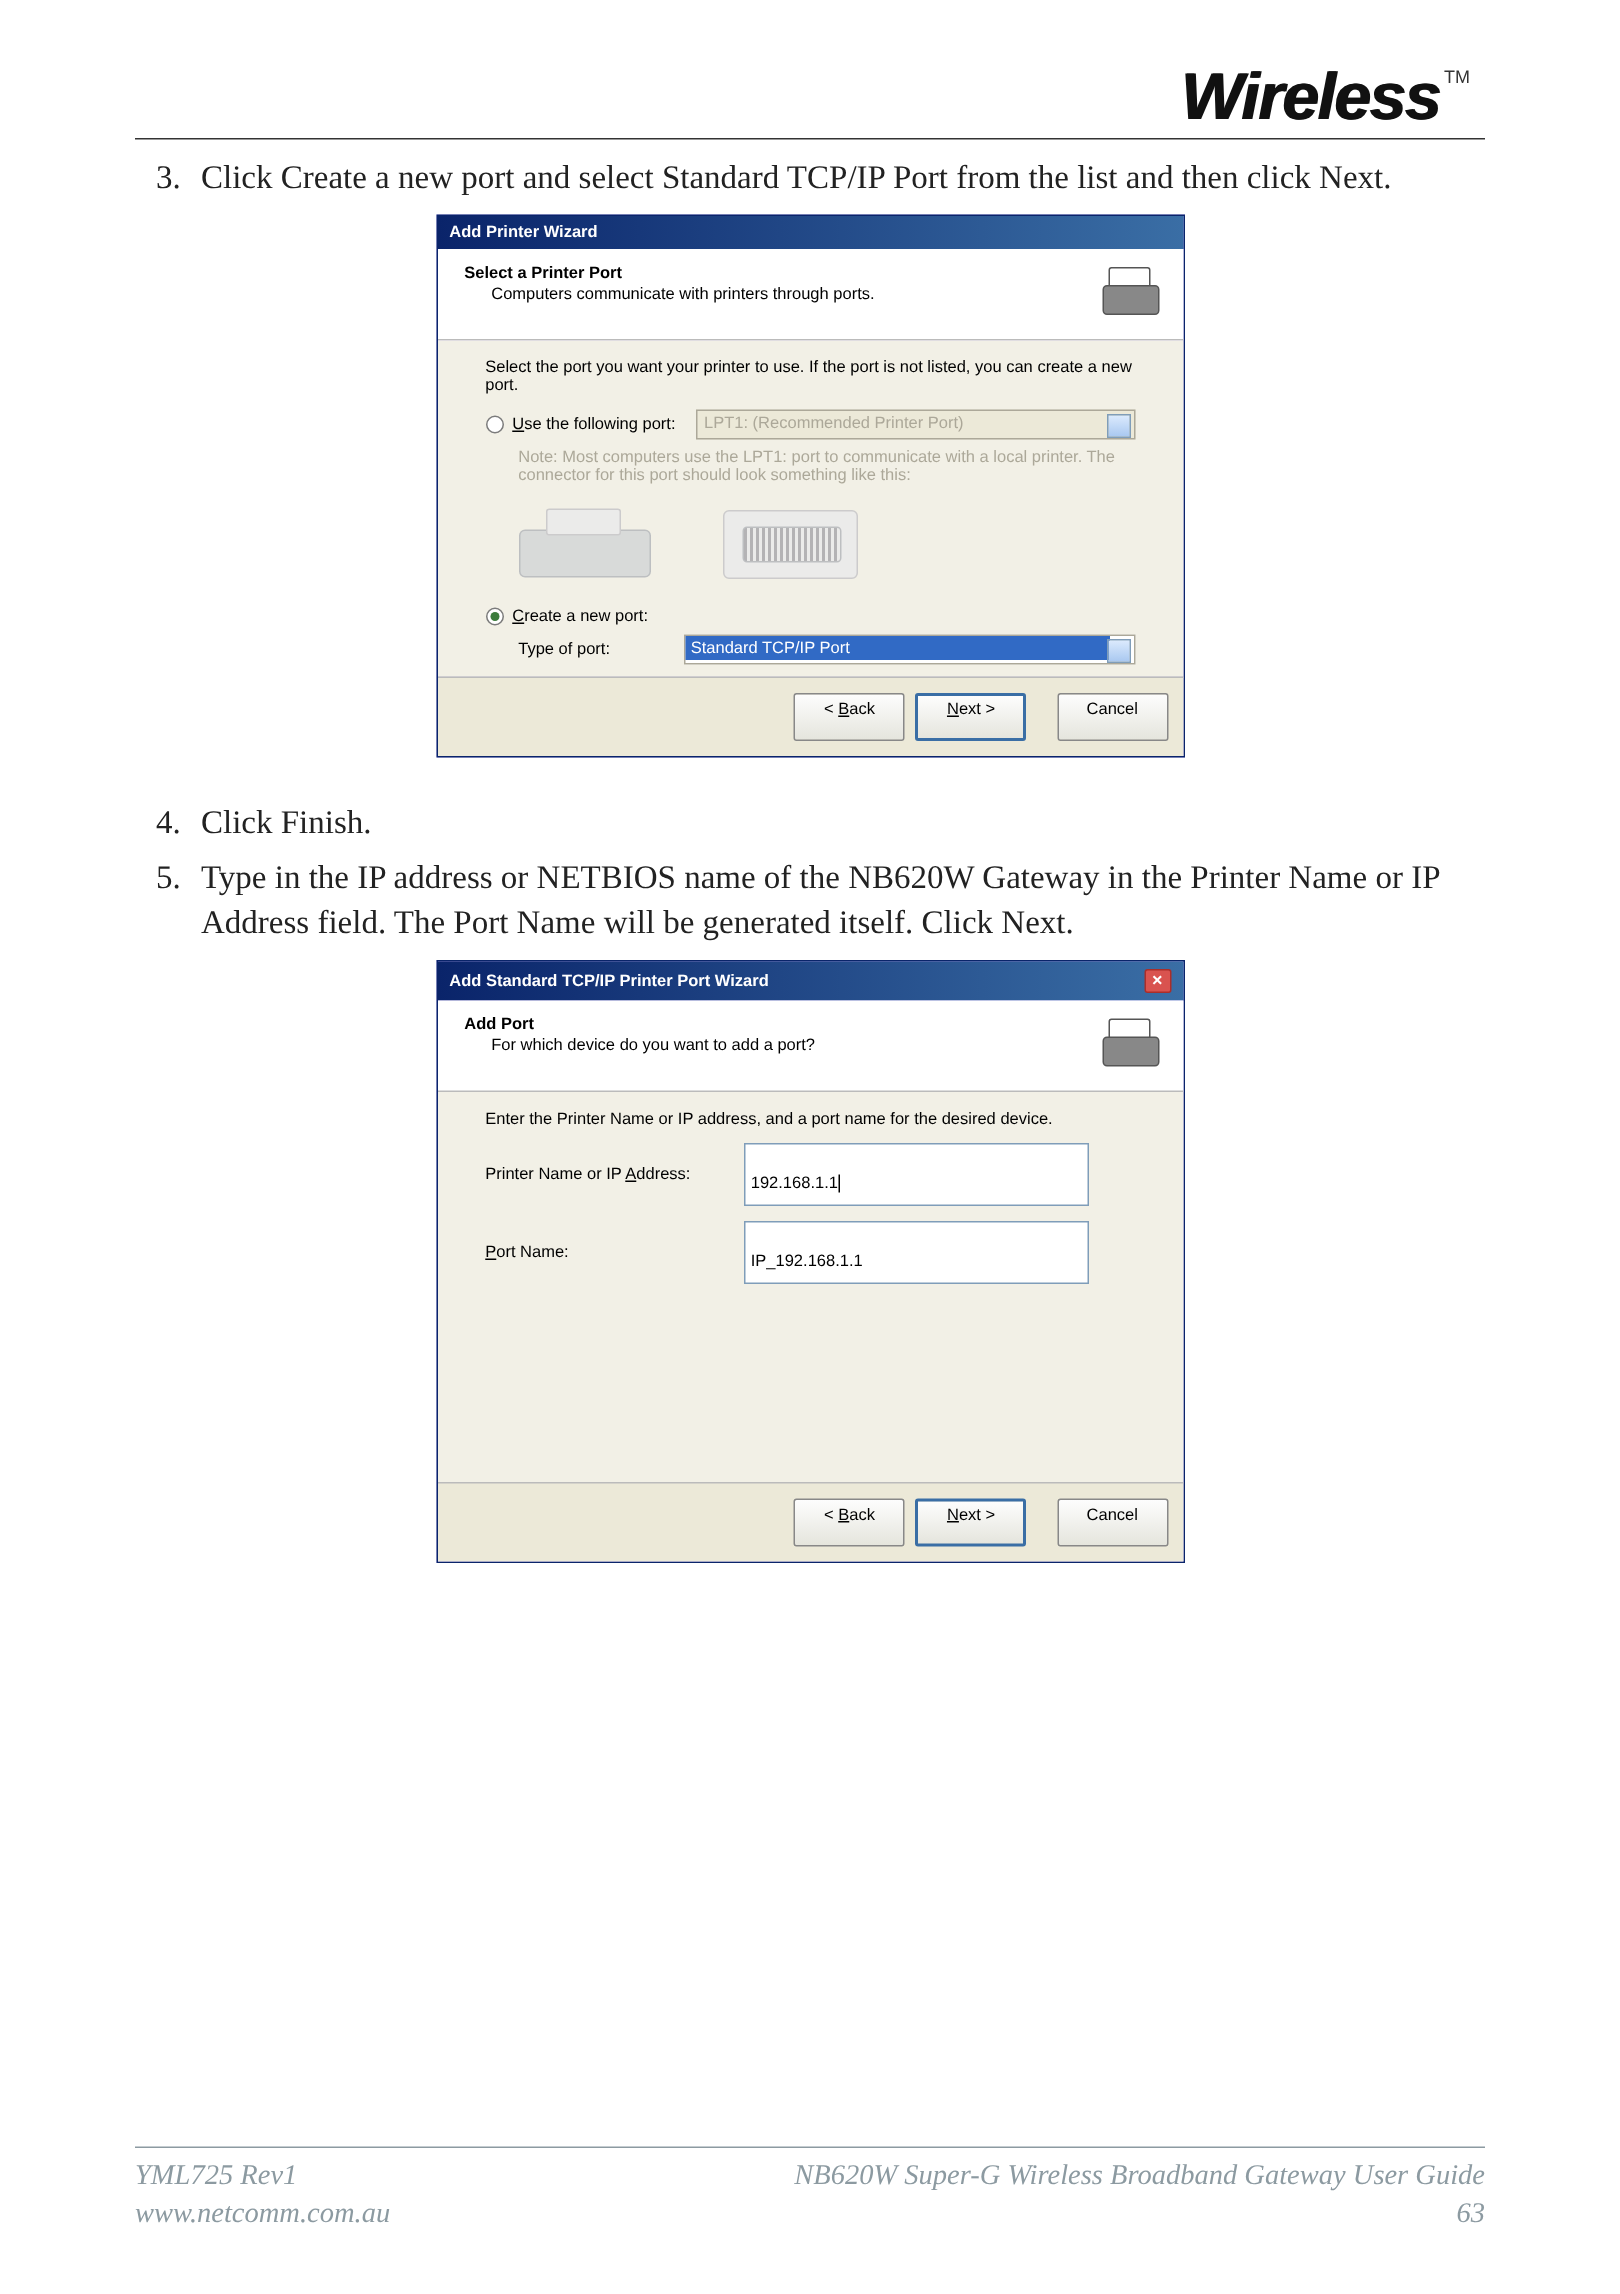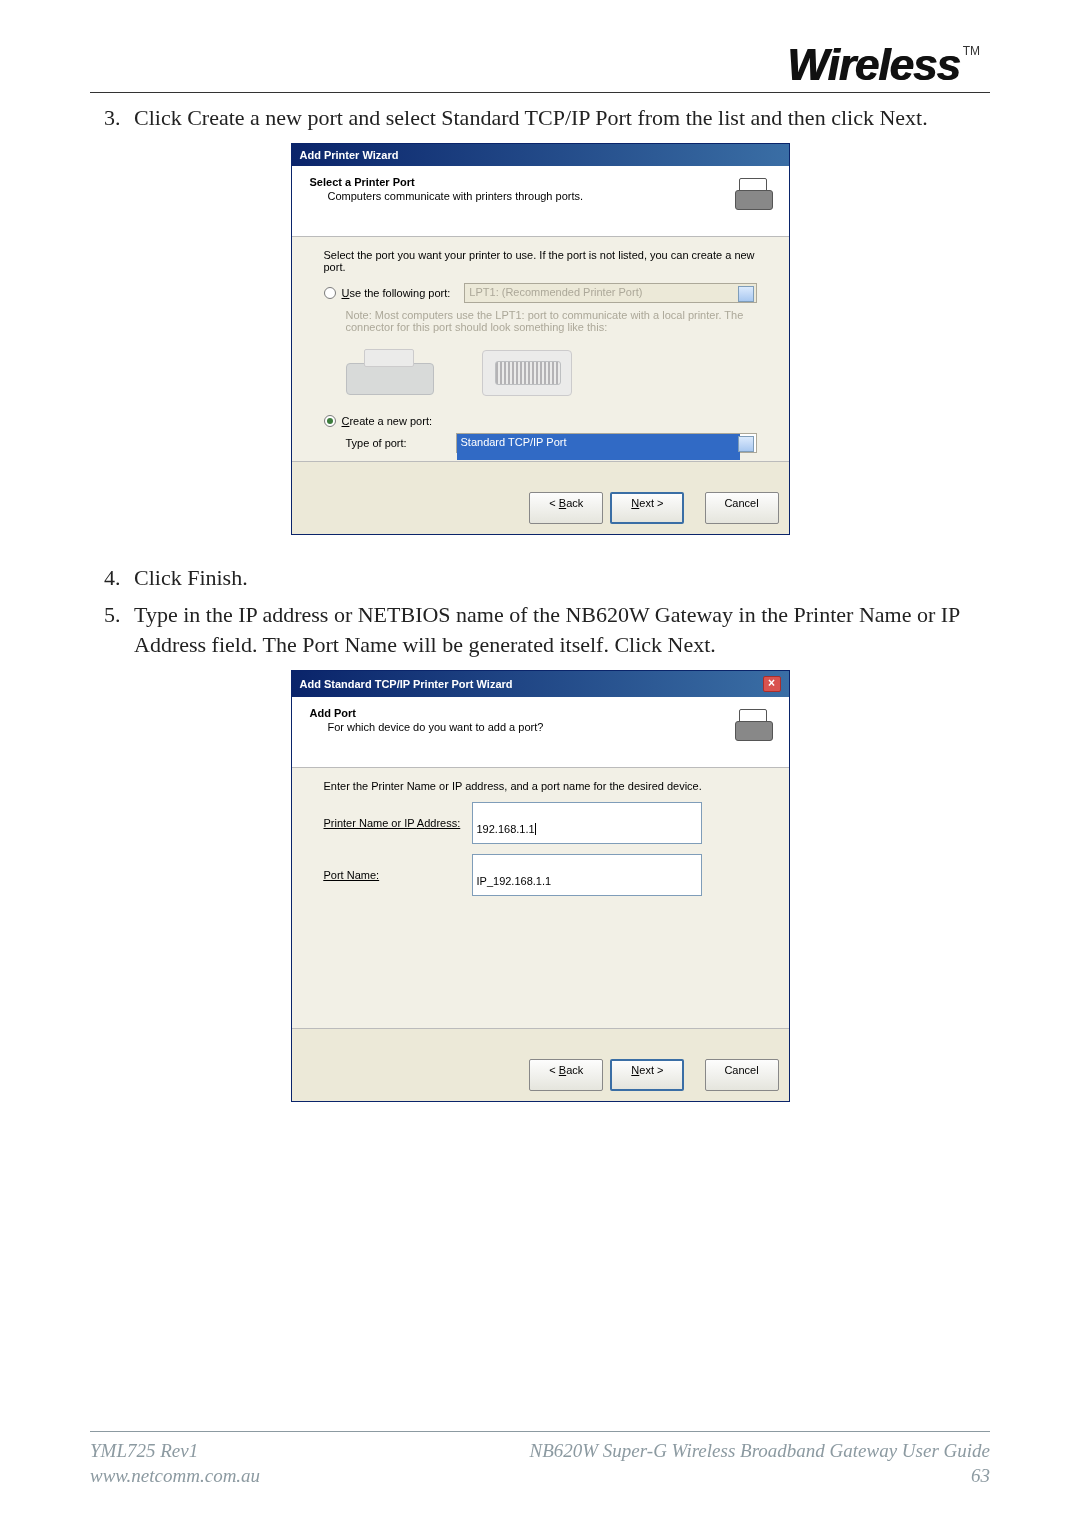--- a/index.html
+++ b/index.html
@@ -91,21 +91,21 @@
       border: 1px solid #aa2e2a;
       color: #fff;
       font-weight: bold;
       text-align: center;
       line-height: 12px;
       font-size: 12px;
       border-radius: 2px;
     }
     .wizard-header {
       background: #fff;
-      padding: 10px 12px 20px 18px;
+      padding: 10px 12px 10px 18px;
       display: flex;
       align-items: flex-start;
       justify-content: space-between;
       border-bottom: 1px solid #bbb;
     }
     .wizard-header .titles {
       flex: 1;
     }
     .wizard-header .htitle {
       font-weight: bold;
@@ -191,21 +191,21 @@
     .combo.enabled.sel {
       background: #fff;
       padding: 0;
     }
     .combo.enabled.sel .sel-inner {
       display: block;
       background: #316ac5;
       color: #fff;
       padding: 2px 4px;
       margin-right: 16px;
-      height: 26px;
+      height: 16px;
     }
     .combo::after {
       content: "";
       position: absolute;
       right: 2px; top: 2px;
       width: 14px; height: 14px;
       background: linear-gradient(#dbeafd,#a9c8f0);
       border: 1px solid #7f9db9;
     }
     .note-block {
@@ -270,23 +270,22 @@
       width: 110px;
       font-size: 11px;
     }
 
     .form-row {
       display: flex;
       align-items: center;
       margin-bottom: 10px;
     }
     .form-label {
-      width: 148px;
-      font-size: 11px;
-      text-decoration: underline;
+      width: 172px;
+      font-size: 11px;
     }
     .text-input {
       flex: 0 0 230px;
       border: 1px solid #7f9db9;
       background: #fff;
       height: 20px;
       font-size: 11px;
       padding: 20px 4px;
       font-family: Tahoma, Arial, sans-serif;
     }
@@ -308,21 +307,20 @@
       border: 1px solid #888;
       background: linear-gradient(#fdfdfd,#e5e5dd);
       font-size: 11px;
       text-align: center;
       margin-left: 4px;
       border-radius: 2px;
     }
     .wizard-footer .btn.default {
       border: 2px solid #3a6ea5;
       line-height: 18px;
-      margin-top: 20px;
     }
     .wizard-footer .gap {
       display: inline-block;
       width: 10px;
     }
 
     .page-footer {
       position: absolute;
       left: 90px; right: 90px;
       bottom: 40px;

